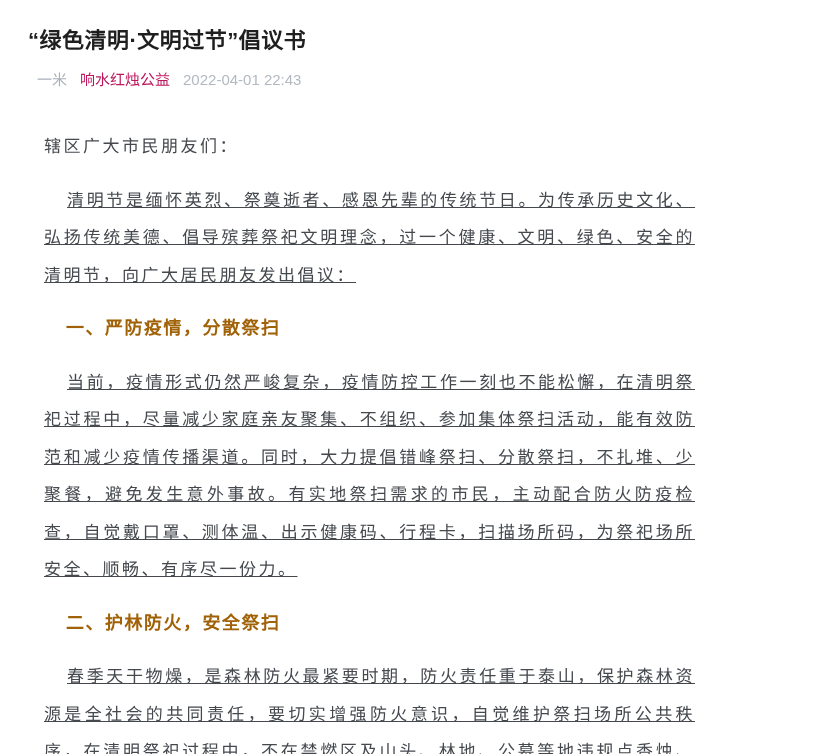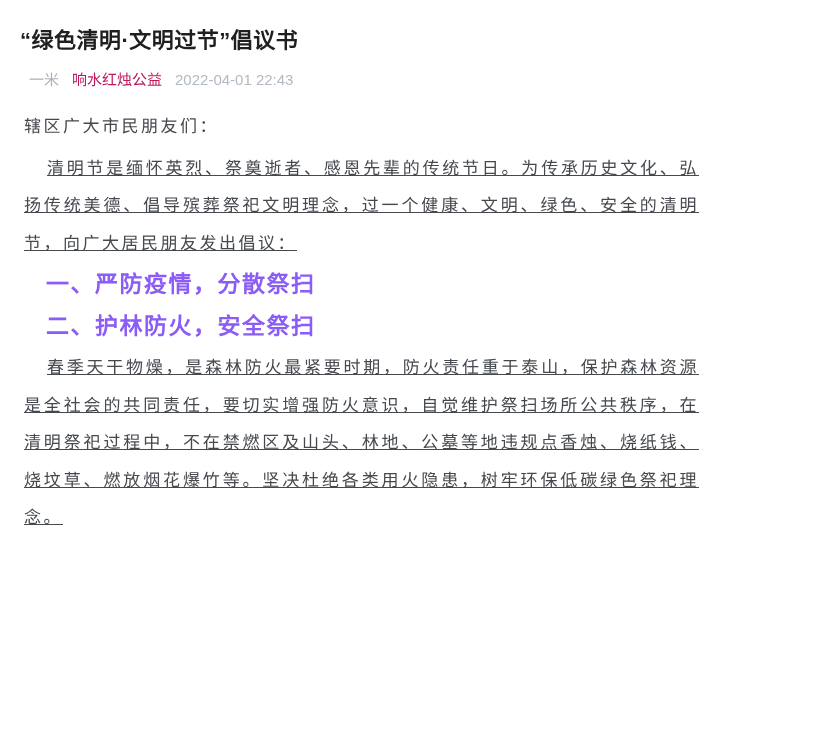--- a/index.html
+++ b/index.html
@@ -7,38 +7,38 @@
     background: #ffffff;
     width: 813px;
     height: 754px;
     overflow: hidden;
     font-family: "Liberation Sans", sans-serif;
   }
   .page {
     width: 813px;
     height: 754px;
     background: #ffffff;
-    padding: 26px 100px 6px 20px;
+    padding: 26px 100px 6px 28px;
   }
   .article-title {
     font-family: "Liberation Sans", sans-serif;
     font-size: 22px;
     font-weight: 700;
     color: #1f1f1f;
     letter-spacing: 0.5px;
     line-height: 30px;
     margin-bottom: 14px;
   }
   .byline {
     display: flex;
     align-items: flex-end;
     font-size: 15px;
     line-height: 20px;
     margin-left: 9px;
-    margin-bottom: 18px;
+    margin-bottom: 38px;
     white-space: nowrap;
   }
   .byline .author {
     color: #aab1ba;
     margin-right: 13px;
   }
   .byline .account {
     color: #be185d;
     margin-right: 13px;
     cursor: pointer;
@@ -48,27 +48,27 @@
   }
   .article-body {
     font-family: "Liberation Serif", "DejaVu Serif", serif;
     font-size: 17px;
     line-height: 37.5px;
     color: #45494e;
     letter-spacing: 2.5px;
     text-align: justify;
     width: 683px;
   }
-  .article-body p { margin: 4px; }
+  .article-body p { margin: 16px; }
   .p-indent { text-indent: 23px; text-decoration: underline; }
   .p-heading {
     font-family: "Liberation Sans", sans-serif;
-    font-size: 23px;
+    font-size: 18px;
     font-weight: 700;
-    color: #8b5cf6;
+    color: #a16207;
     letter-spacing: 1.5px;
     text-indent: 22px;
   }
 </style>
 </head>
 <body>
 
 <div class="page">
 
   <h1 class="article-title">“绿色清明·文明过节”倡议书</h1>
@@ -76,17 +76,18 @@
   <div class="byline">
     <span class="author">一米</span>
     <span class="account">响水红烛公益</span>
     <span class="timestamp">2022-04-01 22:43</span>
   </div>
 
   <div class="article-body">
     <p class="p-plain">辖区广大市民朋友们：</p>
     <p class="p-indent">清明节是缅怀英烈、祭奠逝者、感恩先辈的传统节日。为传承历史文化、弘扬传统美德、倡导殡葬祭祀文明理念，过一个健康、文明、绿色、安全的清明节，向广大居民朋友发出倡议：</p>
     <p class="p-heading">一、严防疫情，分散祭扫</p>
+    <p class="p-indent">当前，疫情形式仍然严峻复杂，疫情防控工作一刻也不能松懈，在清明祭祀过程中，尽量减少家庭亲友聚集、不组织、参加集体祭扫活动，能有效防范和减少疫情传播渠道。同时，大力提倡错峰祭扫、分散祭扫，不扎堆、少聚餐，避免发生意外事故。有实地祭扫需求的市民，主动配合防火防疫检查，自觉戴口罩、测体温、出示健康码、行程卡，扫描场所码，为祭祀场所安全、顺畅、有序尽一份力。</p>
     <p class="p-heading">二、护林防火，安全祭扫</p>
     <p class="p-indent">春季天干物燥，是森林防火最紧要时期，防火责任重于泰山，保护森林资源是全社会的共同责任，要切实增强防火意识，自觉维护祭扫场所公共秩序，在清明祭祀过程中，不在禁燃区及山头、林地、公墓等地违规点香烛、烧纸钱、烧坟草、燃放烟花爆竹等。坚决杜绝各类用火隐患，树牢环保低碳绿色祭祀理念。</p>
   </div>
 
 </div>
 
 </body></html>

